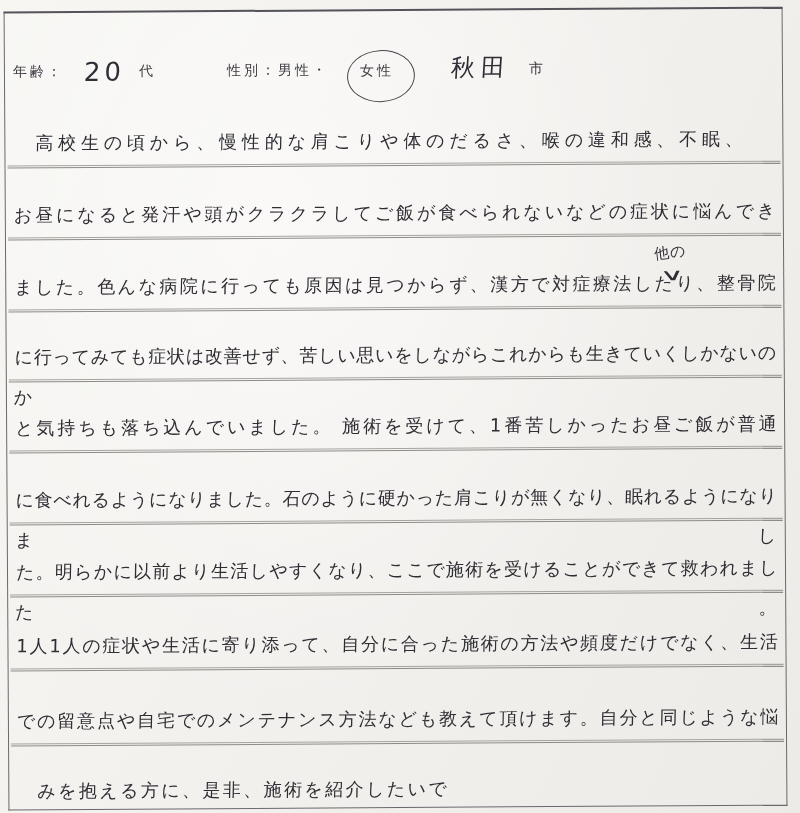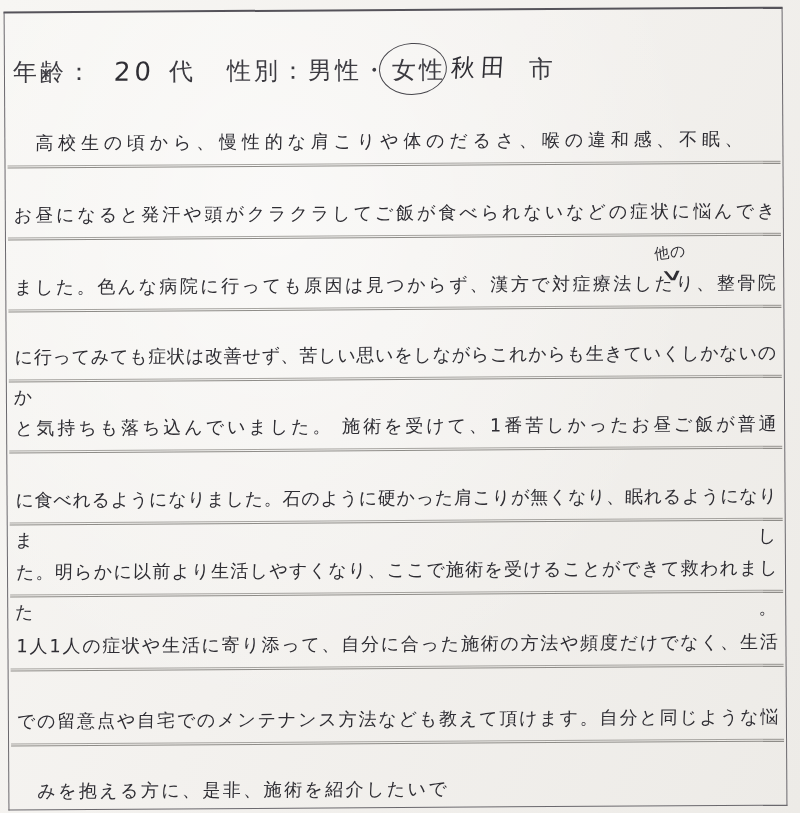--- a/index.html
+++ b/index.html
@@ -35,21 +35,21 @@
     left: 2px;
     width: 773px;
     height: 3px;
     border-top: 1px solid #a6a4a0;
     border-bottom: 1px solid #8e8c88;
     box-sizing: border-box;
   }
   .print {
     font-family: Liberation Serif, serif;
     color: #3c3b41;
-    font-size: 24px;
+    font-size: 14px;
     letter-spacing: 3px;
     white-space: nowrap;
   }
   .hw {
     font-family: "DejaVu Sans", sans-serif;
     color: #2f2e34;
     white-space: nowrap;
   }
   .hw-line {
     position: absolute;
@@ -83,20 +83,21 @@
   .residence-value {
     font-size: 24px;
     letter-spacing: 6px;
     margin: 0 18px 0 12px;
     transform: skewX(-4deg) translateY(-2px);
   }
   .female-wrap {
     position: relative;
     display: inline-block;
     padding: 0 6px;
+    margin-left: 28px;
   }
   .sel-circle {
     position: absolute;
     left: -7px; top: -11px;
     width: 66px; height: 50px;
     border: 1.6px solid #47464c;
     border-radius: 50%;
     transform: rotate(-3deg);
   }
   .insert-note {

